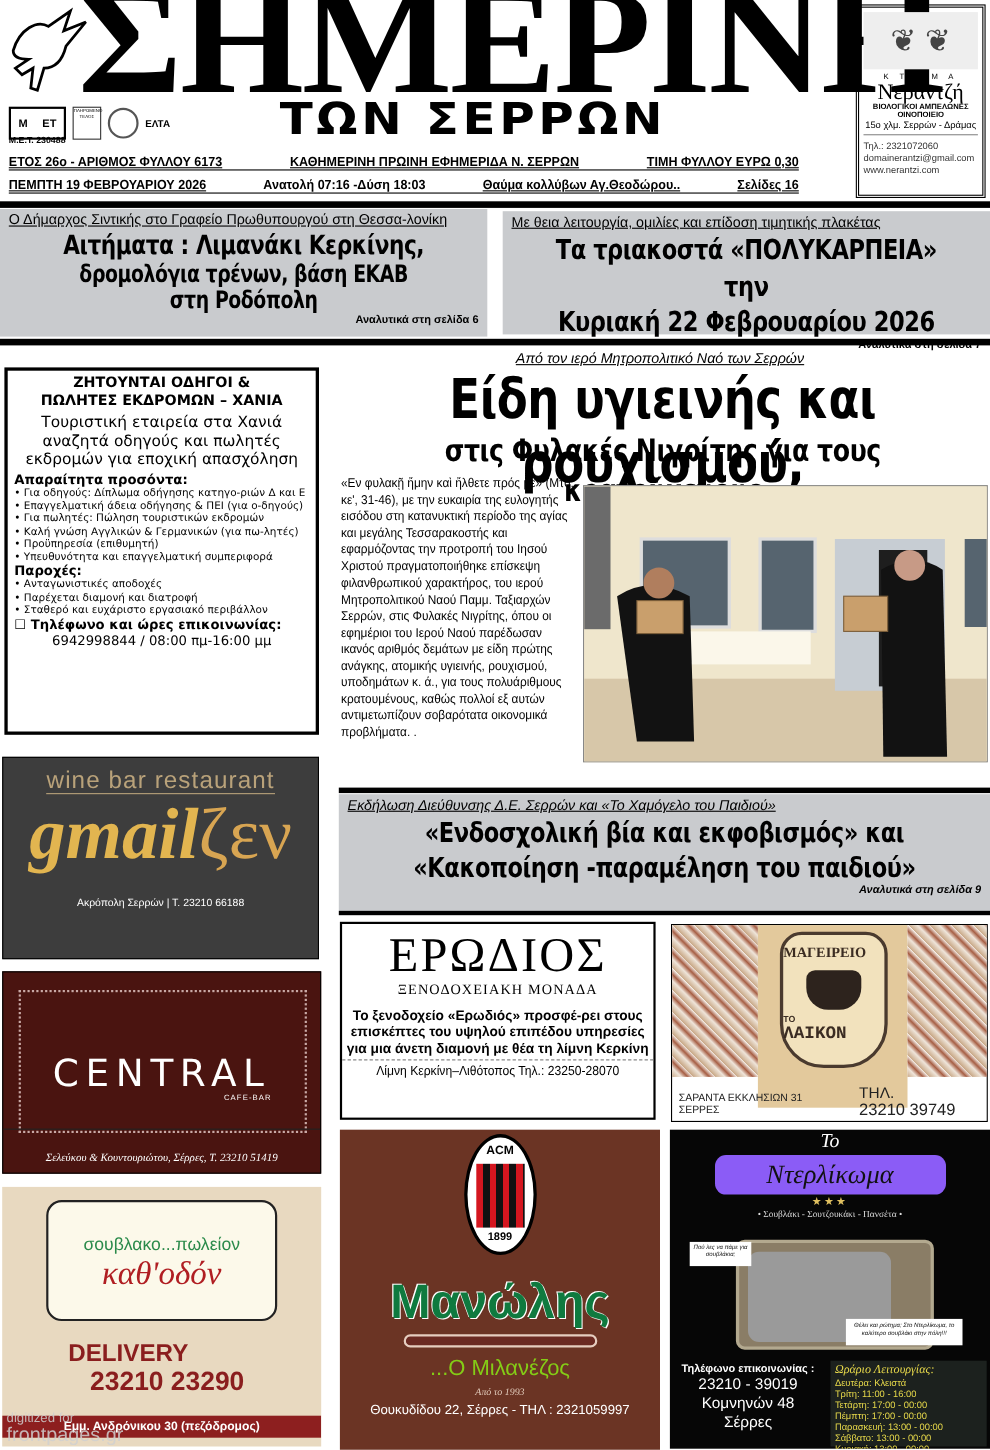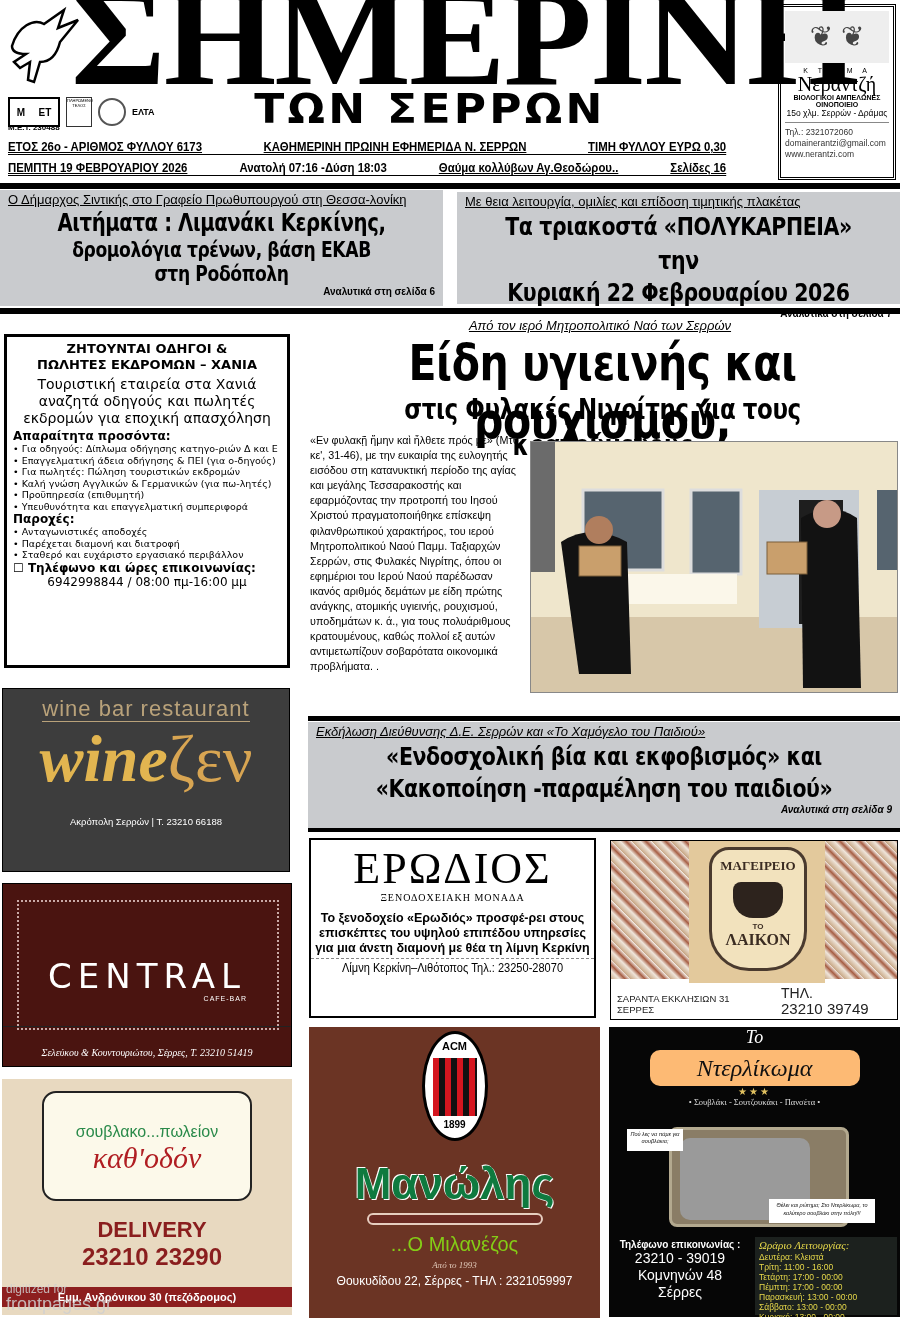--- a/index.html
+++ b/index.html
@@ -59,53 +59,53 @@
 .cityzen .addr{color:#fff;font-size:9.5px;margin-top:20px}
 .central{left:2px;top:883px;width:290px;height:184px;background:#4a1410;text-align:center;border:1px solid #000}
 .central .frame{position:absolute;left:14px;top:16px;width:262px;height:130px;border:2px dotted #c9a9a6}
 .central .name{position:absolute;left:0;top:72px;width:100%;color:#fff;font-size:34px;letter-spacing:6px;font-family:"DejaVu Sans",sans-serif}
 .central .sub{position:absolute;right:44px;top:111px;color:#fff;font-size:7px;letter-spacing:1px}
 .central .addr{position:absolute;left:0;bottom:8px;width:100%;color:#fff;font-family:"Liberation Serif",serif;font-style:italic;font-size:10px;border-top:1px solid #222;padding-top:20px}
 .kathodon{left:2px;top:1079px;width:290px;height:236px;background:#e8d9c0}
 .kathodon .label{position:absolute;left:40px;top:12px;width:210px;height:110px;background:#fcf9ea;border:2px solid #222;border-radius:14px;text-align:center}
 .kathodon .l1{font-size:16px;color:#2a8a4a;margin-top:30px}
 .kathodon .l2{font-family:"Liberation Serif",serif;font-style:italic;font-size:30px;color:#b01e22}
-.kathodon .deliv{position:absolute;left:60px;top:138px;width:180px;text-align:center;color:#8a1e1e;font-weight:bold;font-size:22px}
+.kathodon .deliv{position:absolute;left:60px;top:138px;width:180px;color:#8a1e1e;font-weight:bold;font-size:22px}
 .kathodon .phone{position:absolute;left:60px;top:164px;width:180px;text-align:center;color:#8a1e1e;font-weight:bold;font-size:24px}
 .kathodon .addrbar{position:absolute;left:0;top:208px;width:100%;height:20px;background:#8d1f1f;color:#fff;font-size:11px;font-weight:bold;text-align:center;line-height:20px}
 .kathodon .wm{position:absolute;left:4px;top:205px;color:#d0d0d0;font-size:12px;font-weight:normal;line-height:11px;opacity:.85}
 .erodios{left:309px;top:838px;width:287px;height:180px;border:2px solid #000;text-align:center}
 .erodios .logo{font-family:"Liberation Serif",serif;font-size:44px;letter-spacing:2px;margin-top:6px;line-height:46px}
-.erodios .sub{font-family:"Liberation Serif",serif;font-size:10px;letter-spacing:1px}
+.erodios .sub{font-family:"Liberation Serif",serif;font-size:13px;letter-spacing:1px}
 .erodios .desc{font-weight:bold;font-size:12.5px;line-height:15px;margin-top:8px;border-bottom:1px dashed #888;padding-bottom:2px}
 .erodios .addr{font-size:12px;margin-top:2px;transform:scaleX(.92)}
 .laikon{left:610px;top:840px;width:288px;height:180px;border:1px solid #000;background:#fff}
 .laikon .food{position:absolute;top:0;width:78px;height:138px;background:repeating-linear-gradient(45deg,#c9a988,#efe5da 6px,#a65e44 10px,#f5efe8 14px)}
-.laikon .center{position:absolute;left:78px;top:0;width:136px;height:142px;background:#e3c99c;text-align:center}
+.laikon .center{position:absolute;left:78px;top:0;width:136px;height:166px;background:#e3c99c;}
 .laikon .shield{position:absolute;left:20px;top:6px;width:98px;height:124px;border:3px solid #4a3a2e;border-radius:20px 20px 40px 40px;background:#f2e2bd}
 .laikon .m{font-family:"Liberation Serif",serif;font-weight:bold;font-size:13px;color:#3b2c22;margin-top:8px}
 .laikon .pot{width:50px;height:36px;background:#2d231d;border-radius:8px 8px 20px 20px;margin:8px auto 4px}
 .laikon .to{font-size:8px;color:#3b2c22;font-weight:bold}
-.laikon .lk{font-family:Liberation Serif, serif;font-weight:bold;font-size:16px;color:#3b2c22}
+.laikon .lk{font-family:Liberation Mono, monospace;font-weight:bold;font-size:16px;color:#3b2c22}
 .laikon .addr{position:absolute;left:6px;top:152px;font-size:9.5px;line-height:11px;color:#222}
 .laikon .tel{position:absolute;left:170px;top:144px;width:110px;font-size:14px;color:#222;line-height:16px}
 .laikon .tel b{font-size:15px;font-weight:normal}
 .manolis{left:309px;top:1027px;width:291px;height:324px;background:#6b3424;text-align:center}
 .manolis .acm{width:66px;height:110px;border-radius:50%;border:3px solid #000;background:#fff;margin:4px auto 0;position:relative;overflow:hidden}
 .manolis .acm .stripes{position:absolute;left:8px;top:24px;width:44px;height:58px;background:repeating-linear-gradient(90deg,#d4161f 0 6px,#111 6px 12px)}
 .manolis .acm .t{position:absolute;width:100%;font-size:11px;font-weight:bold;top:6px}
 .manolis .acm .y{position:absolute;width:100%;font-size:10px;font-weight:bold;bottom:8px}
 .manolis .name{color:#0f7a3f;font-weight:bold;font-size:44px;line-height:50px;margin-top:18px;text-shadow:1px 1px 0 #fff,-1px -1px 0 #fff}
 .manolis .skewer{width:176px;height:12px;margin:4px auto;background:#6b2a22;border:2px solid #e6cdbf;border-radius:6px}
 .manolis .sub{color:#84cc16;font-size:20px;margin-top:8px}
 .manolis .since{color:#e2cbbb;font-style:italic;font-family:"Liberation Serif",serif;font-size:9px;margin-top:4px}
 .manolis .addr{color:#fff;font-size:12px;margin-top:4px}
 .nterl{left:609px;top:1027px;width:291px;height:290px;background:#060606;text-align:center;color:#fff}
 .nterl .to{font-family:"Liberation Serif",serif;font-style:italic;font-size:18px}
-.nterl .banner{width:210px;height:36px;background:#fdba74;border-radius:10px;margin:2px auto 0;color:#111;font-family:"Liberation Serif",serif;font-style:italic;font-size:24px;line-height:36px}
+.nterl .banner{width:210px;height:36px;background:#8b5cf6;border-radius:10px;margin:2px auto 0;color:#111;font-family:"Liberation Serif",serif;font-style:italic;font-size:24px;line-height:36px}
 .nterl .stars{color:#e0c060;font-size:10px;letter-spacing:2px}
 .nterl .menu{font-size:8.5px;color:#ddd;font-family:"Liberation Serif",serif}
 .nterl .tv{position:absolute;left:60px;top:100px;width:180px;height:100px;background:#8a7d66;border:3px solid #b3a98f;border-radius:8px}
 .nterl .tv .screen{position:absolute;left:8px;top:8px;width:130px;height:82px;background:#9a9a9a;border-radius:10px}
 .nterl .bubble1{position:absolute;left:18px;top:102px;width:56px;height:22px;background:#fff;color:#111;font-size:5.5px;font-style:italic;padding:2px;line-height:7px}
 .nterl .bubble2{position:absolute;left:160px;top:172px;width:106px;height:24px;background:#fff;color:#111;font-size:5.5px;font-style:italic;padding:2px;line-height:8px}
 .nterl .contact{position:absolute;left:6px;top:212px;width:130px;text-align:center}
 .nterl .contact .h{font-size:10px;font-weight:bold}
 .nterl .contact .l{font-size:14px;line-height:17px}
 .nterl .hours{position:absolute;left:146px;top:210px;width:142px;height:78px;background:#1c211e;text-align:left;padding:2px 4px;color:#e6d84a;font-size:8.5px;line-height:10px}
@@ -224,21 +224,21 @@
 <div class="abs story story3">
   <div class="kicker" style="font-style:italic">Εκδήλωση Διεύθυνσης Δ.Ε. Σερρών και «Το Χαμόγελο του Παιδιού»</div>
   <div class="head-cond" style="font-size:25px;line-height:34px">«Ενδοσχολική βία και  εκφοβισμός»  και</div>
   <div class="head-cond" style="font-size:25px;line-height:30px">«Κακοποίηση -παραμέληση του παιδιού»</div>
   <div class="ref" style="font-style:italic">Αναλυτικά στη σελίδα 9</div>
 </div>
 <div class="abs" style="left:308px;top:828px;width:592px;height:4px;background:#000"></div>
 
 <div class="ad cityzen">
   <div class="t1">wine bar restaurant</div>
-  <div class="logo"><span>wine</span><span class="gr">ζεν</span></div>
+  <div class="logo"><span>gmail</span><span class="gr">ζεν</span></div>
   <div class="addr">Ακρόπολη Σερρών | Τ. 23210 66188</div>
 </div>
 <div class="ad central">
   <div class="frame"></div>
   <div class="name">CENTRAL</div>
   <div class="sub">CAFE-BAR</div>
   <div class="addr">Σελεύκου &amp; Κουντουριώτου, Σέρρες, Τ. 23210 51419</div>
 </div>
 <div class="ad kathodon">
   <div class="label">

